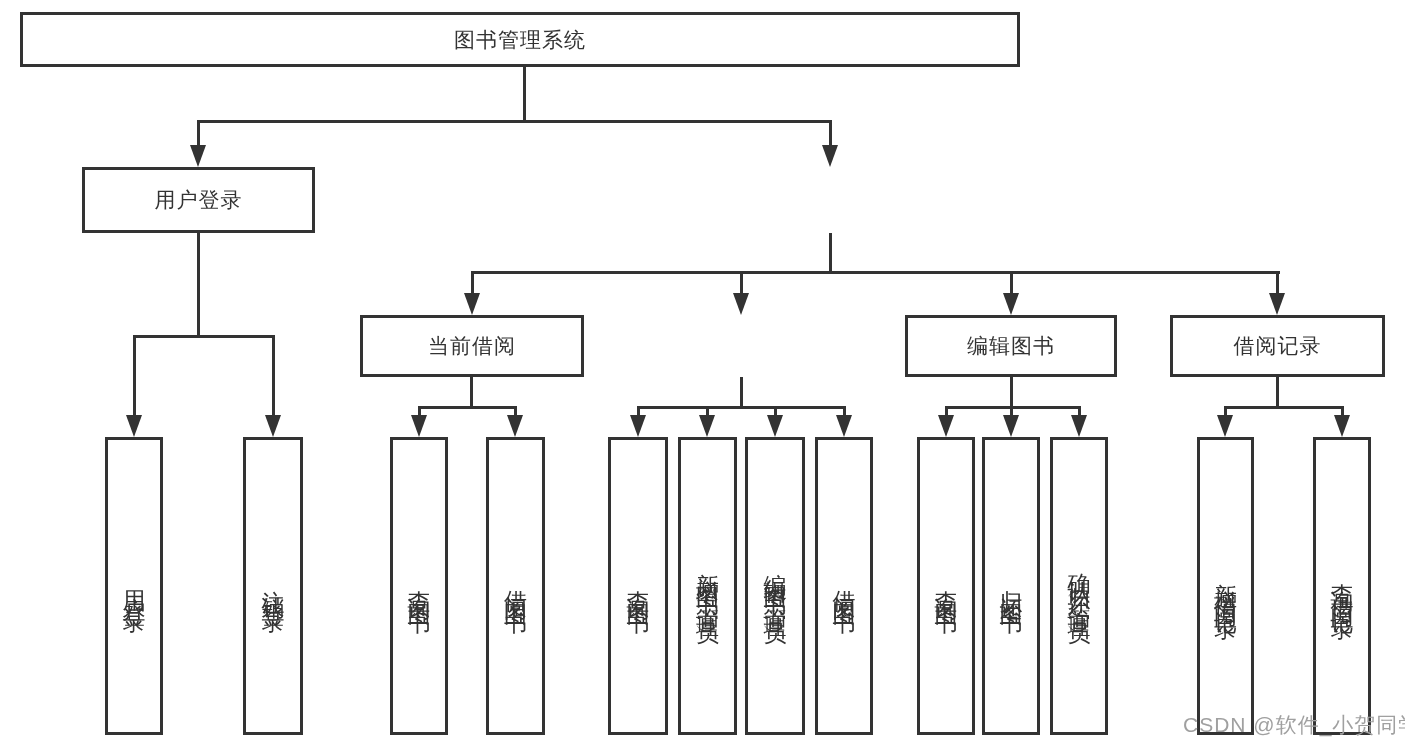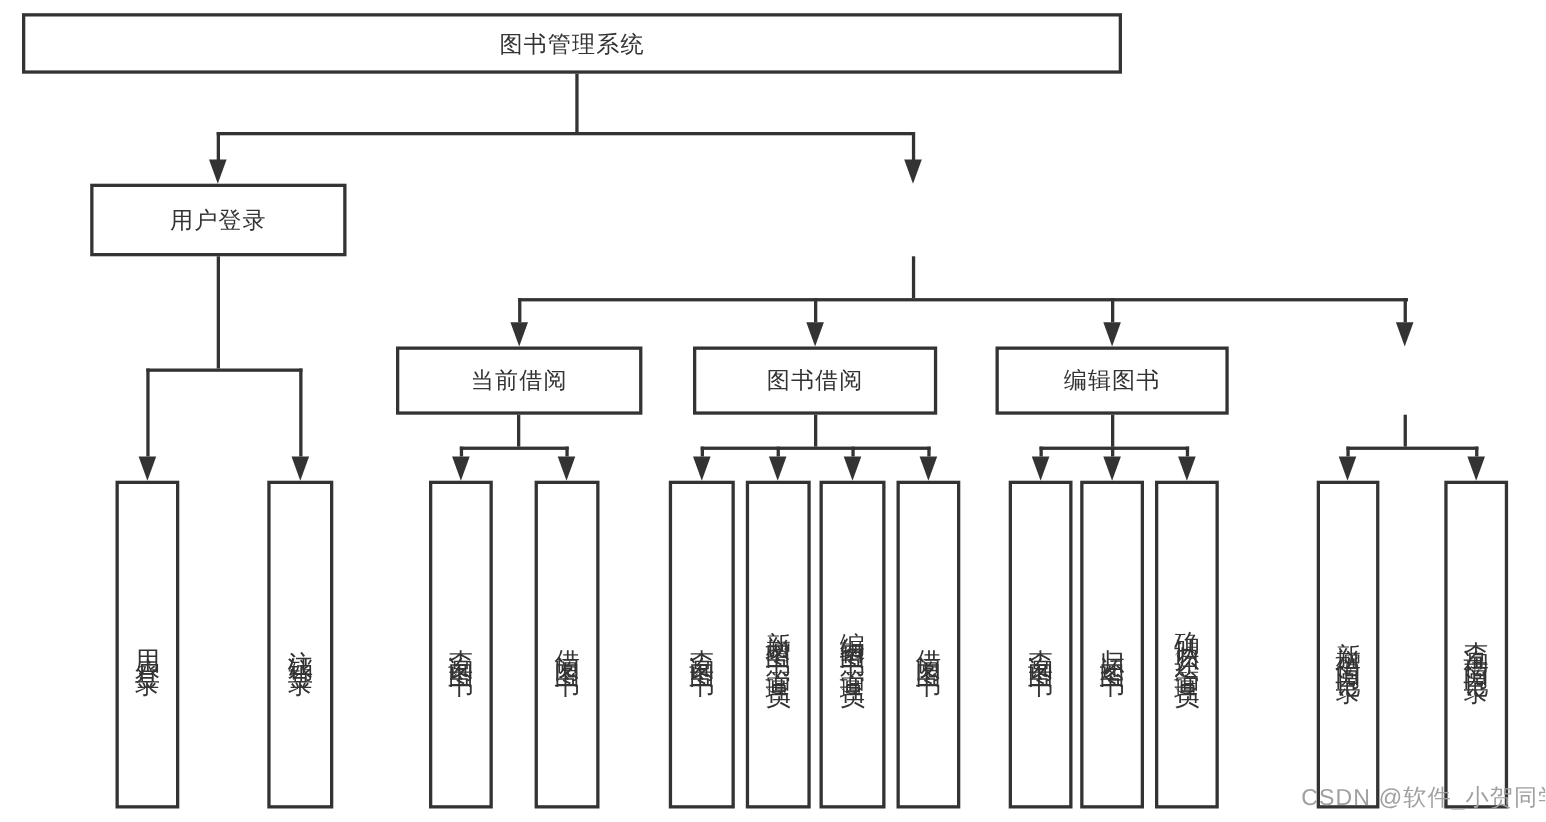--- a/index.html
+++ b/index.html
@@ -62,25 +62,25 @@
   <div class="vline" style="left:740px; top:271px; height:22px;"></div>
   <div class="arrow" style="left:733px; top:293px;"></div>
   <div class="vline" style="left:1010px; top:271px; height:22px;"></div>
   <div class="arrow" style="left:1003px; top:293px;"></div>
   <div class="vline" style="left:1276px; top:271px; height:22px;"></div>
   <div class="arrow" style="left:1269px; top:293px;"></div>
 
   <div class="box h" style="left:360px; top:315px; width:224px; height:62px;">
     <span>当前借阅</span>
   </div>
-  <div class="box h" style="left:630px; top:315px; width:222px; height:62px;">
-    <span>图书借阅</span>
-  </div>
   <div class="box h" style="left:905px; top:315px; width:212px; height:62px;">
     <span>编辑图书</span>
+  </div>
+  <div class="box h" style="left:1170px; top:315px; width:215px; height:62px;">
+    <span>借阅记录</span>
   </div>
 
   <div class="vline" style="left:470px; top:377px; height:29px;"></div>
   <div class="hline" style="left:418px; top:406px; width:99px;"></div>
   <div class="vline" style="left:418px; top:406px; height:9px;"></div>
   <div class="arrow" style="left:411px; top:415px;"></div>
   <div class="vline" style="left:514px; top:406px; height:9px;"></div>
   <div class="arrow" style="left:507px; top:415px;"></div>
 
   <div class="vline" style="left:740px; top:377px; height:29px;"></div>

